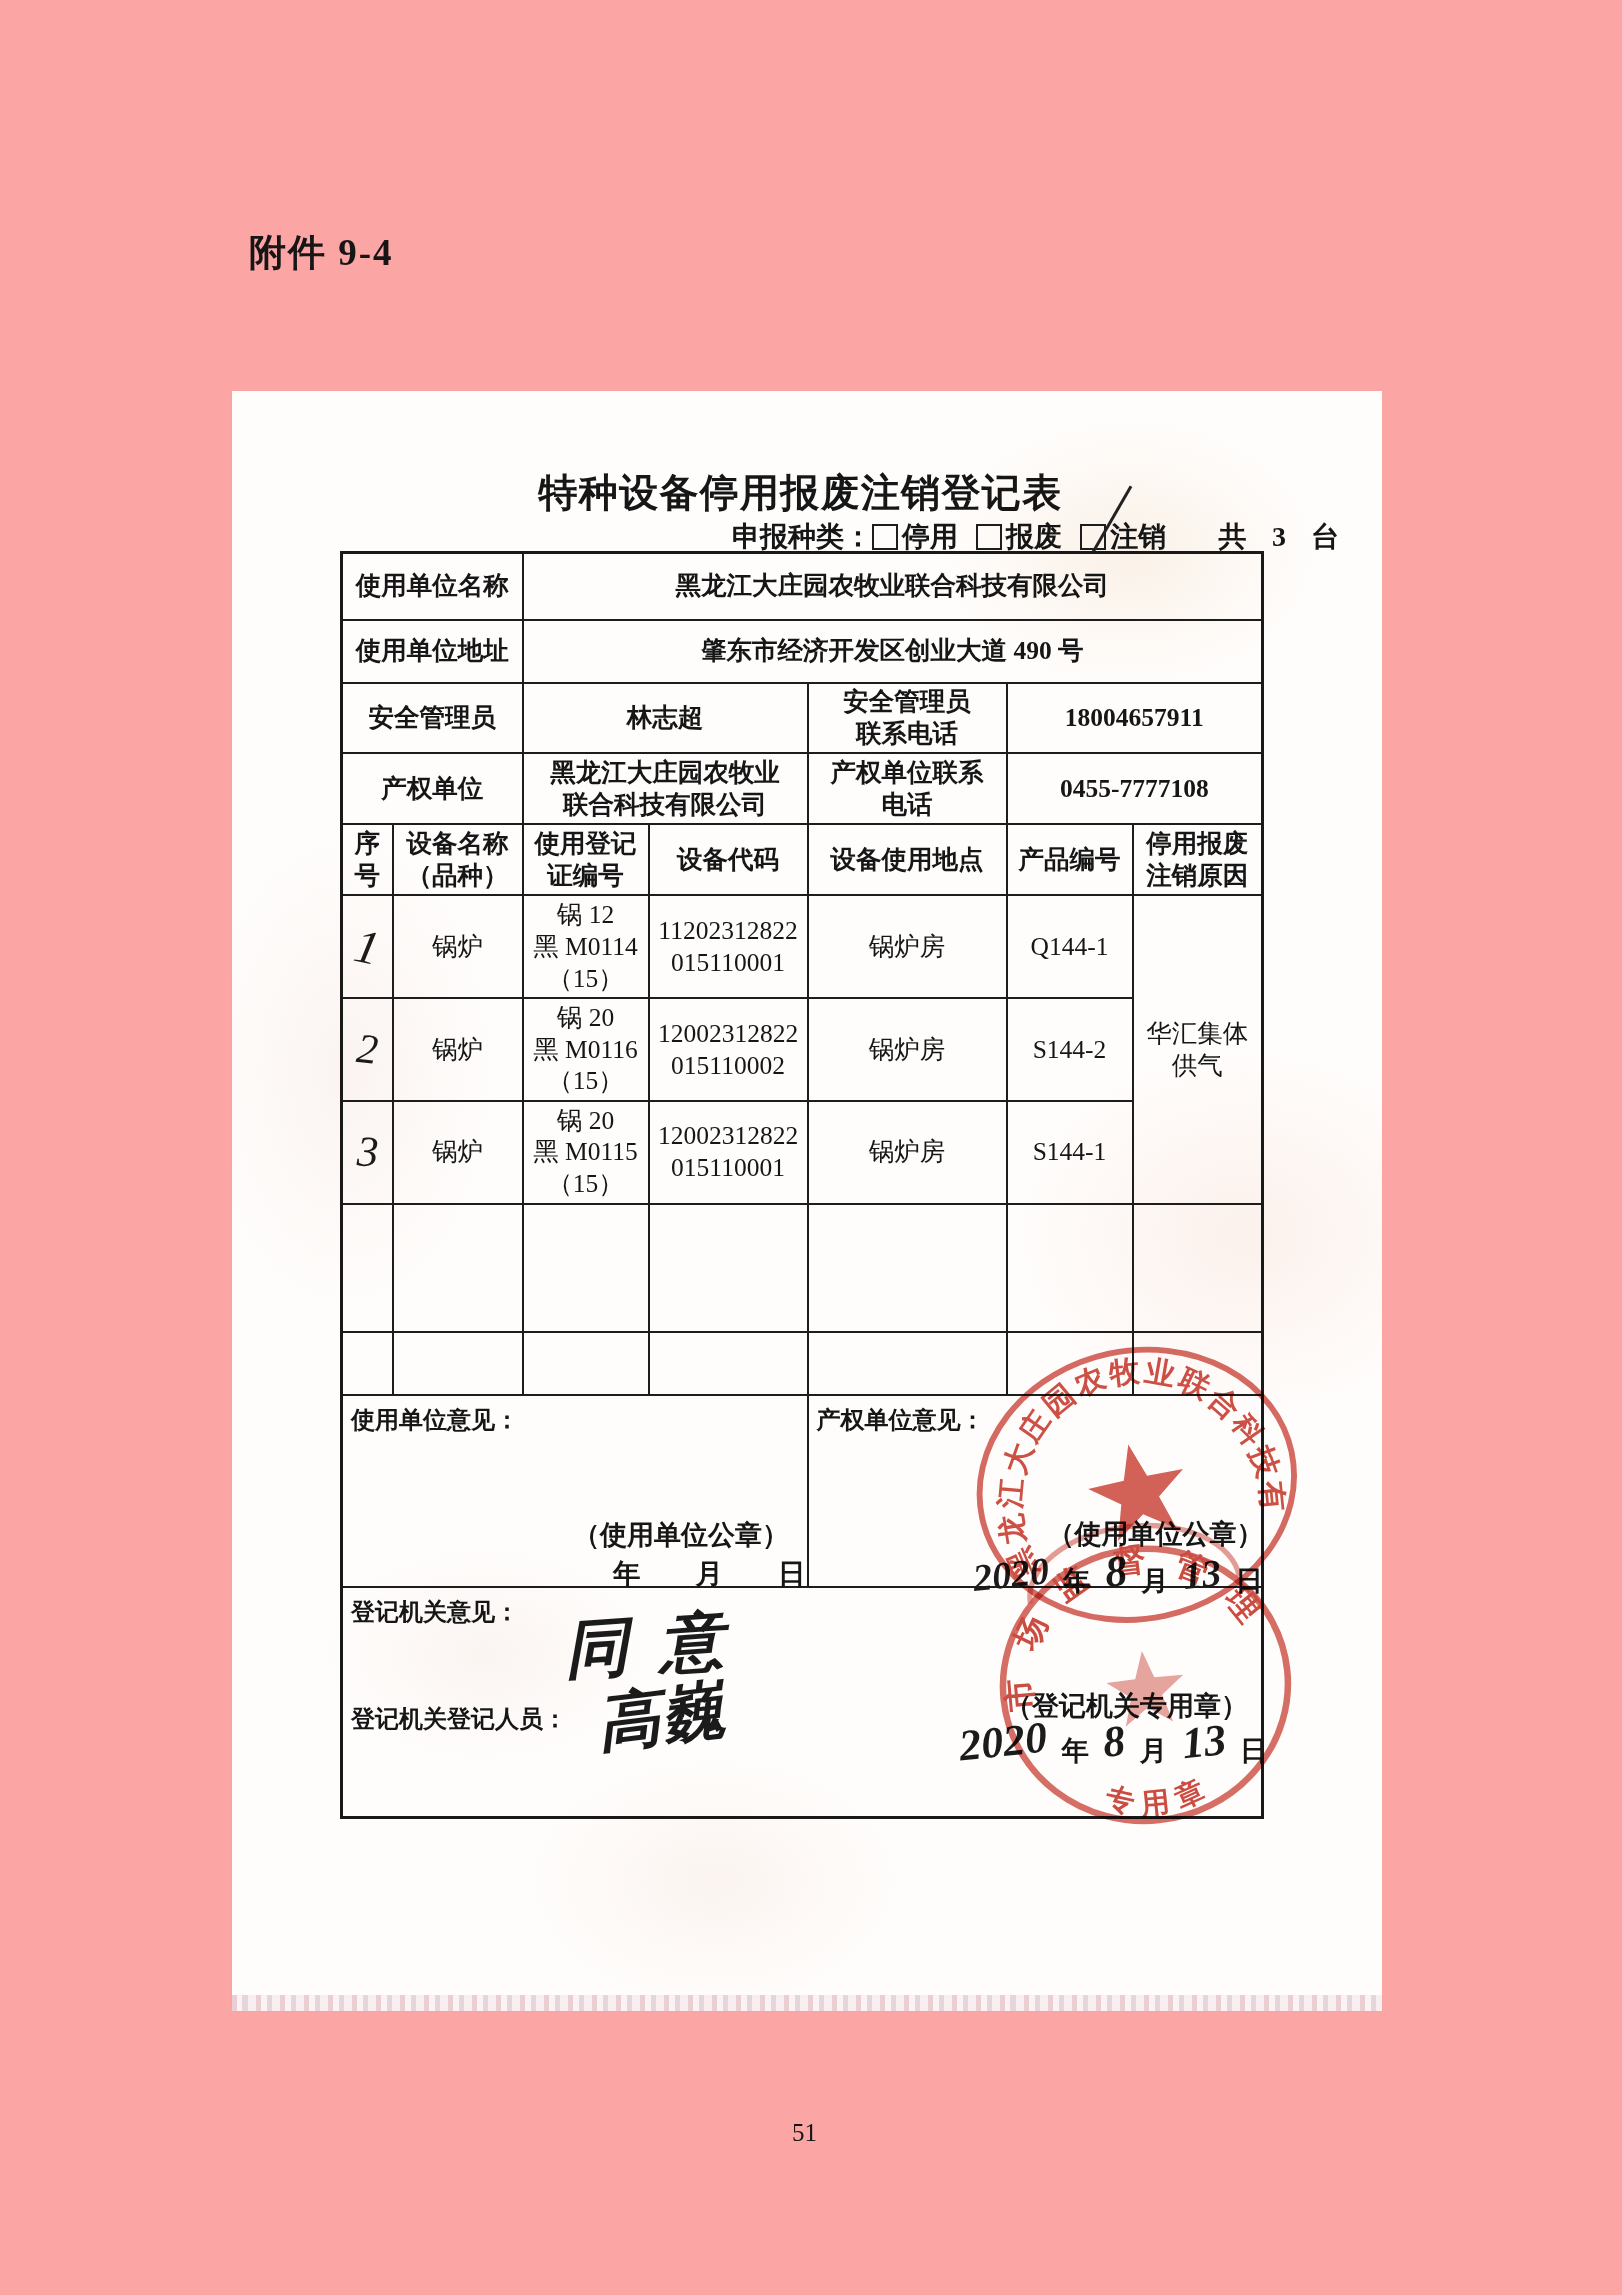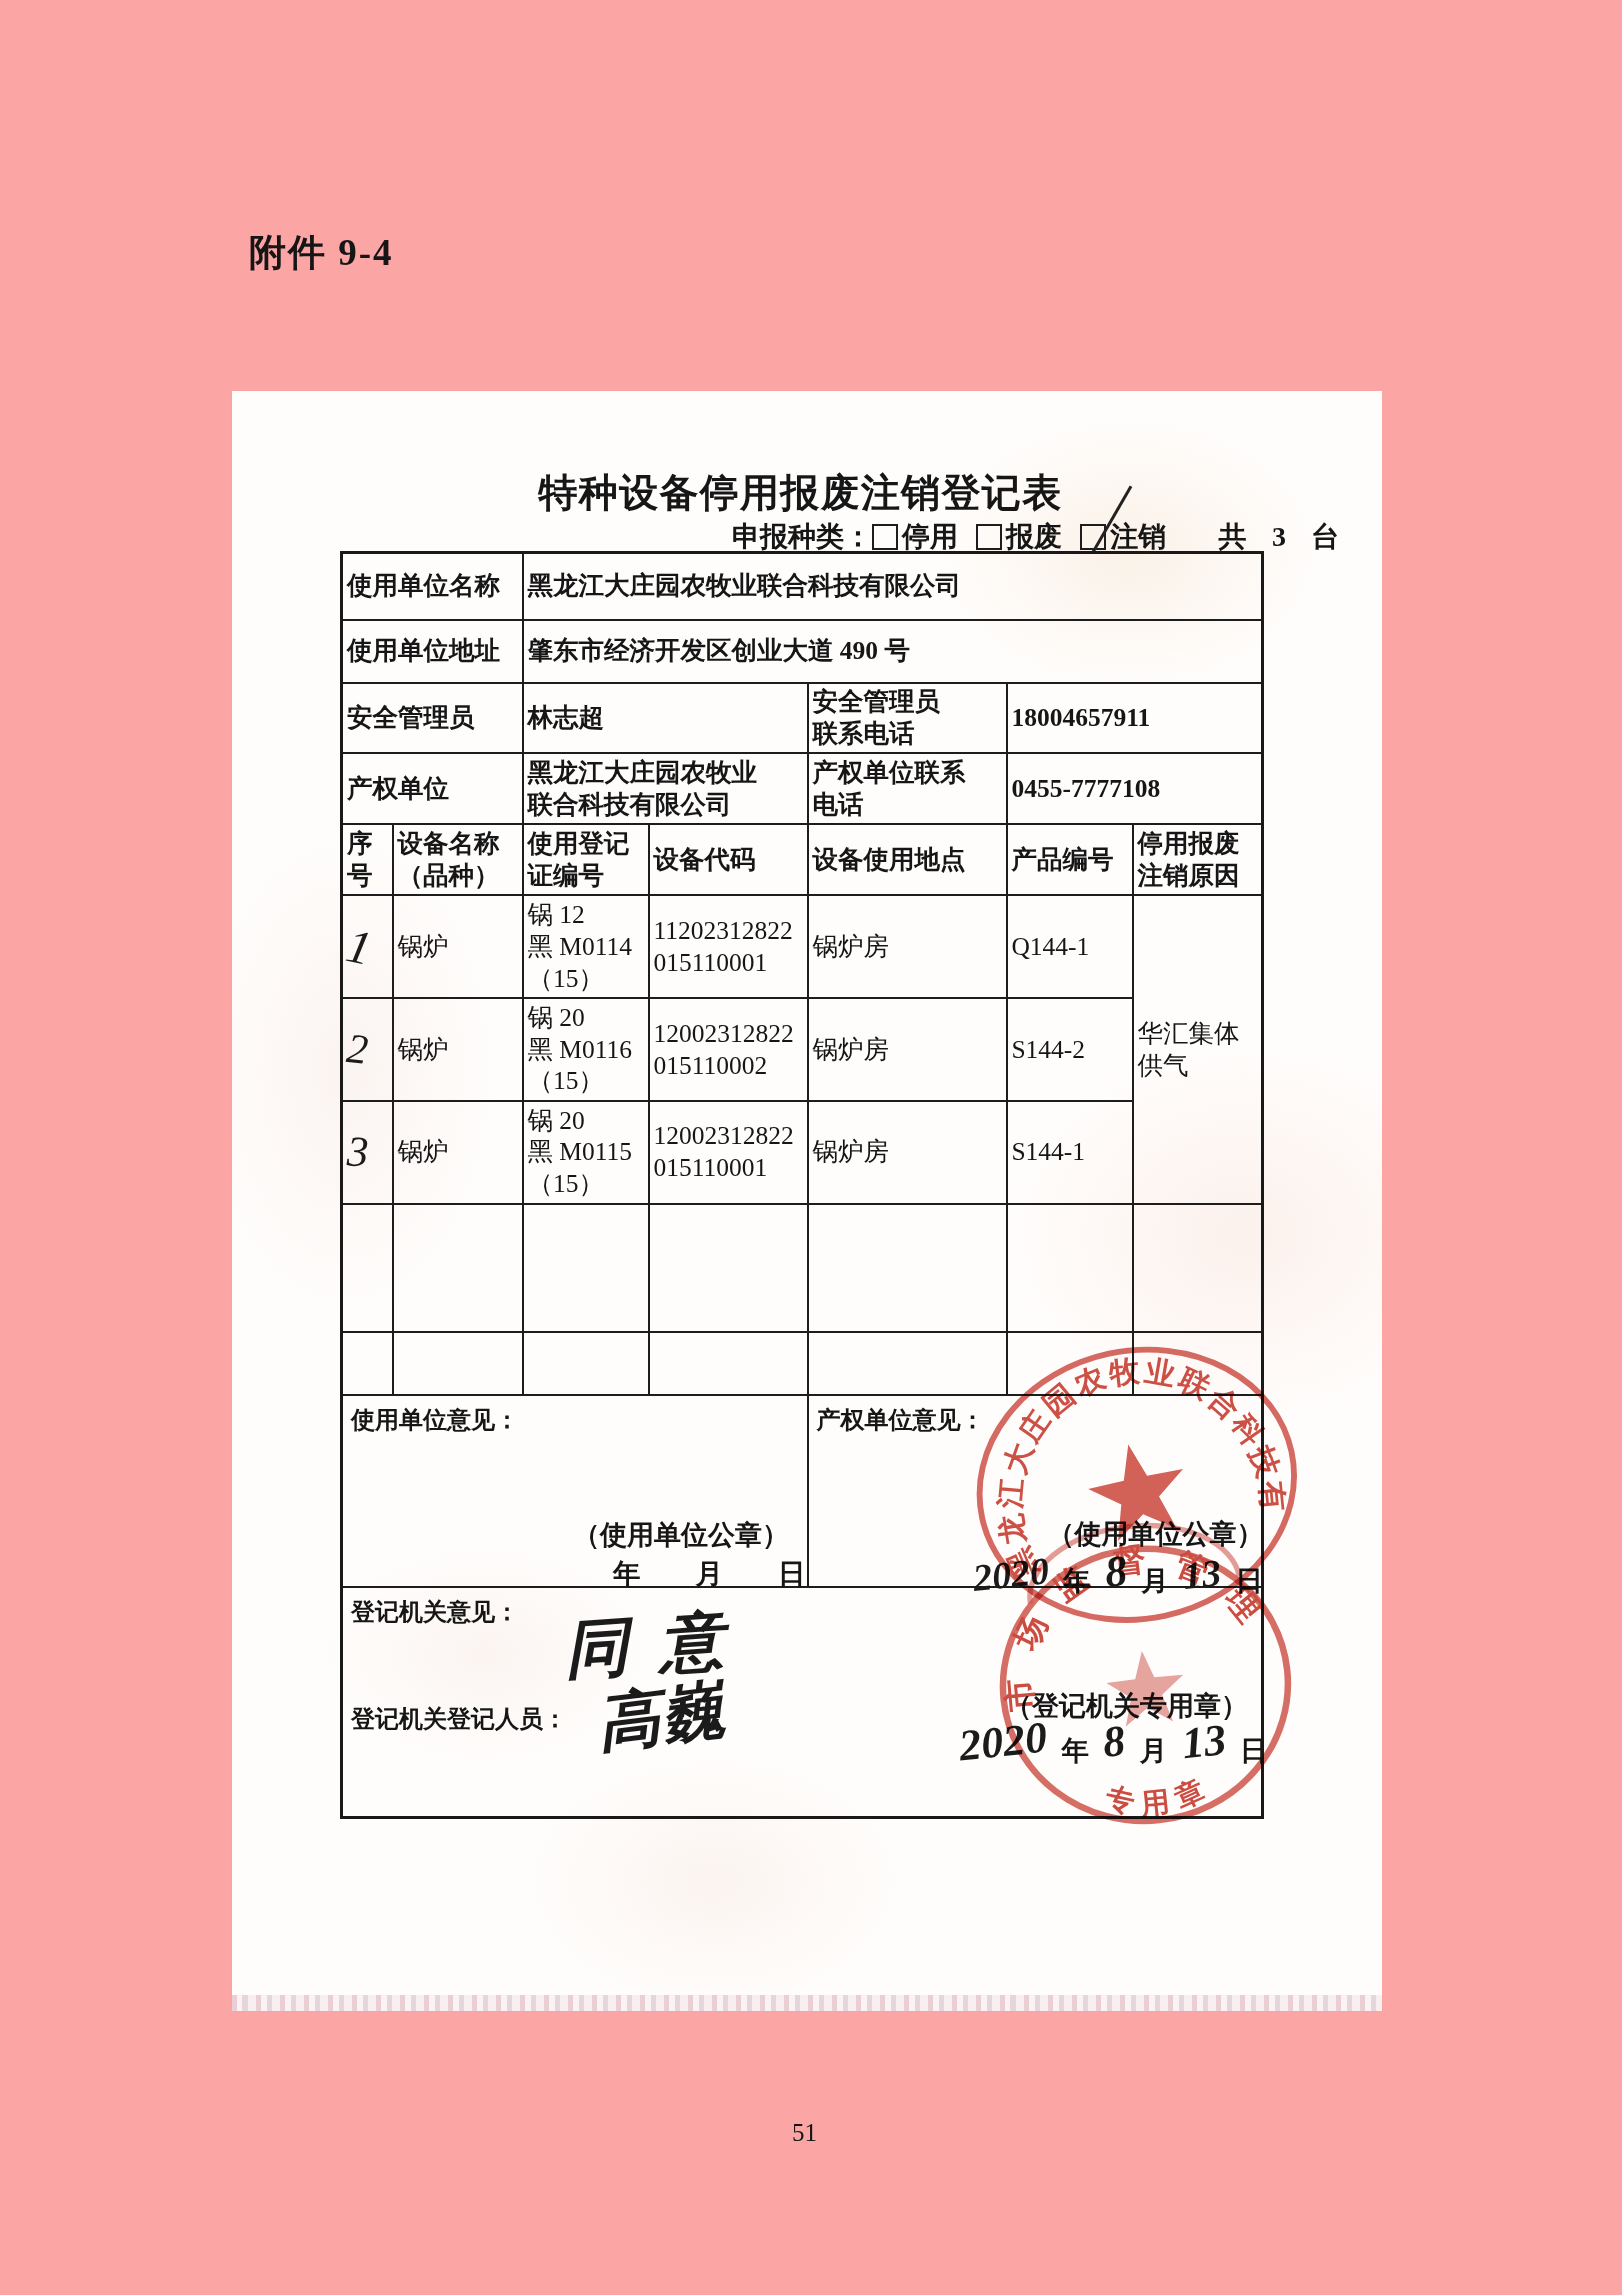--- a/index.html
+++ b/index.html
@@ -34,21 +34,21 @@
   .declare .opt{display:flex;align-items:center;margin-right:18.3px;}
   .cbox{position:relative;display:inline-block;width:22px;height:22px;border:2.6px solid #1d1d1d;
     margin-right:3.9px;background:transparent;}
   .check-slash{position:absolute;left:8.5px;bottom:-5.2px;width:3.3px;height:77px;background:#222;
     transform:rotate(30deg);transform-origin:bottom center;}
   .declare .total{margin-left:34px;letter-spacing:9.2px;}
 
   
   table.form{position:absolute;left:340px;top:551px;border-collapse:collapse;table-layout:fixed;
     width:921px;border:3.9px solid #191919;}
-  table.form td{border:2px solid #1d1d1d;text-align:left;vertical-align:middle;
+  table.form td{border:2px solid #1d1d1d;text-align:center;vertical-align:middle;
     white-space:pre-line;font-size:25.5px;line-height:1.25;padding:2.6px 3.9px;overflow:visible;}
   td.lbl{font-weight:700;}
   td.hdr{font-weight:700;font-size:26px;}
   td.val{font-weight:600;}
   td.op{text-align:left;vertical-align:top;position:relative;white-space:normal;}
   .op-title{position:absolute;left:7.9px;top:9.2px;font-size:24px;font-weight:700;}
   .seal-hint{position:absolute;font-size:27px;font-weight:600;white-space:nowrap;}
   .date-line{position:absolute;font-size:27.5px;font-weight:600;white-space:nowrap;}
   .date-flex{position:absolute;display:flex;align-items:flex-end;gap:14.4px;font-size:27.5px;font-weight:600;}
 

